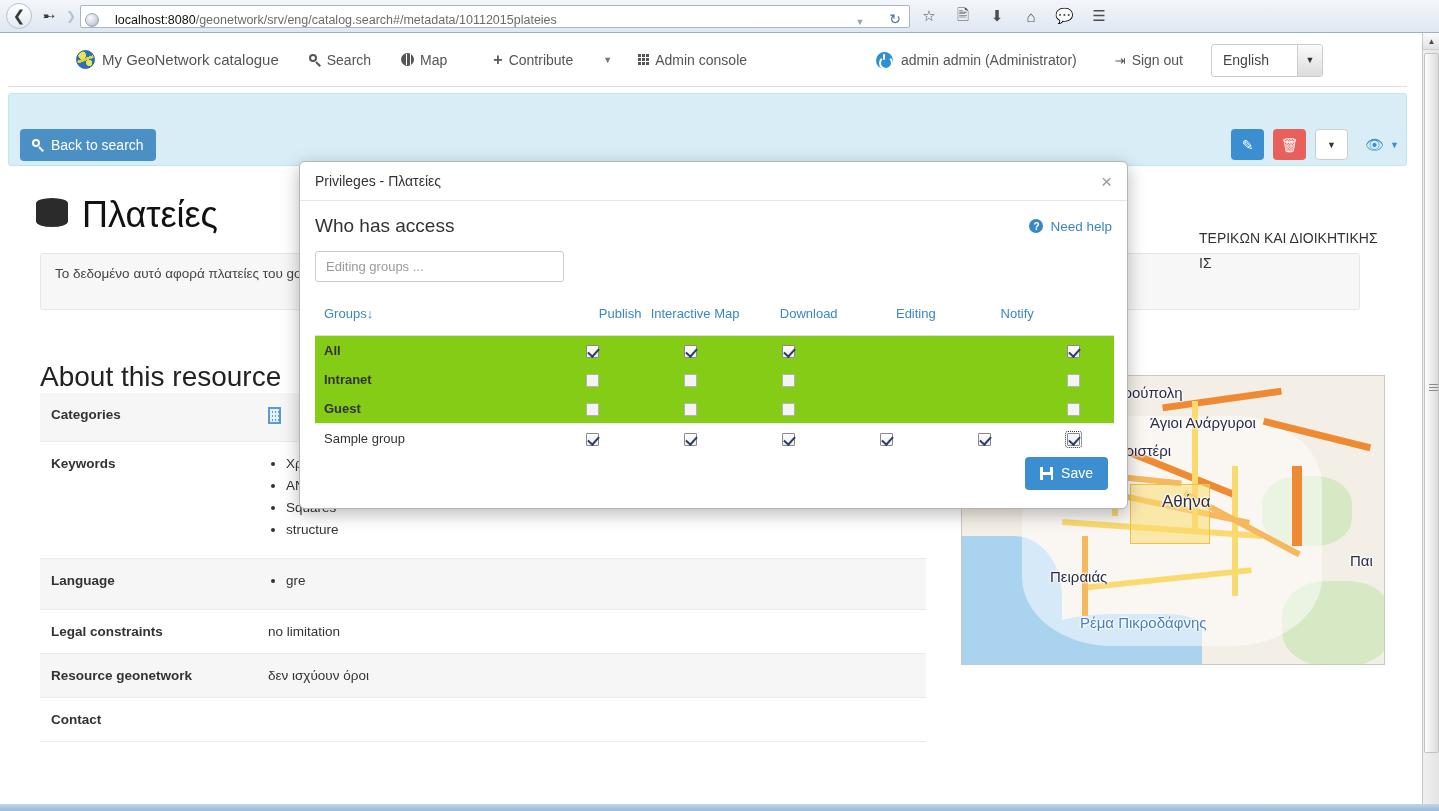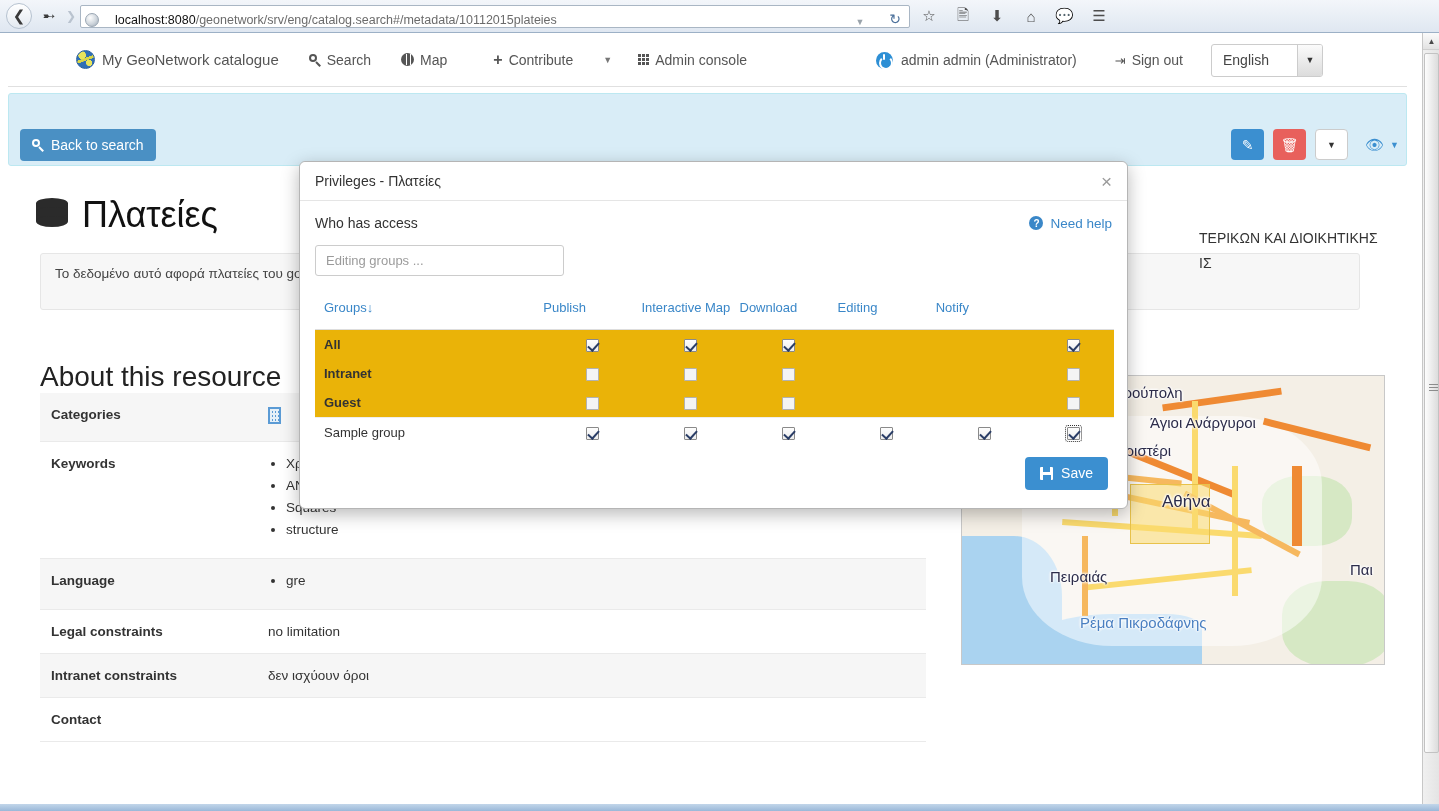--- a/index.html
+++ b/index.html
@@ -218,41 +218,41 @@
   }
   #modal-header{
     height:39px; border-bottom:1px solid #e5e5e5;
     display:flex;align-items:center;justify-content:space-between;
     padding:0 15px; background:#fff; border-radius:6px 6px 0 0;
   }
   #modal-title{ font-size:14px; color:#333; }
   #modal-close{ font-size:19px;color:#9b9b9b; line-height:1; }
   #modal-body{ padding:14px 15px 0 15px; }
   .mb-head{ display:flex;align-items:center;justify-content:space-between; }
-  #who-has-access{ font-size:14px;color:#333; }
+  #who-has-access{ font-size:19px;color:#333; }
   #need-help{ display:flex;align-items:center;gap:7px;font-size:13.5px;color:#3a87c8;}
   .ic-q{ width:14px;height:14px;border-radius:50%;background:#3a87c8;color:#fff;
      font-size:10px;font-weight:bold;display:flex;align-items:center;justify-content:center;}
   #filter-groups{
     margin-top:14px; width:249px;height:31px;border:1px solid #ccc;border-radius:3px;
     display:flex;align-items:center;padding-left:10px;font-size:13px;color:#9b9b9b;background:#fff;
   }
   #priv-table{ margin-top:20px; width:799px; border-collapse:collapse; font-size:13px;}
   #priv-table th{
     color:#3a87c8; font-weight:normal; font-size:13px; padding:4px 0 14px 0;
     border-bottom:1px solid #ddd; vertical-align:top;
   }
   #priv-table th.gcol{ text-align:left; padding-left:9px; width:228px;}
-  #priv-table th.cc{ text-align:left; width:98px;margin-top:44px; }
+  #priv-table th.cc{ text-align:right; width:98px;margin-top:44px; }
   #priv-table th.last{ width:80px; }
   #priv-table td{ padding:7px 0; font-size:13px; color:#333;}
   #priv-table td.gname{ padding-left:9px; }
   #priv-table td.cc{ text-align:center; }
   #priv-table tr.special td.gname{ font-weight:bold; }
-  #priv-table tr.special{ background:#eab308; }
+  #priv-table tr.special{ background:#84cc16; }
   #priv-table tr.normal{ background:#fff; border-top:1px solid #eee;}
   .cb{
     display:inline-block;width:13px;height:13px;border:1px solid #8a8a8a;
     background:linear-gradient(#fdfdfd,#eeeeee); border-radius:1px; position:relative;
     vertical-align:middle;
   }
   .cb.on:after{
     content:"";position:absolute;left:3px;top:0px;width:5px;height:9px;
     border:solid #2a3d66;border-width:0 2px 2px 0;transform:rotate(42deg);
   }
@@ -442,21 +442,21 @@
         <ul>
             <li>gre</li>
           </ul>
       </div>
     </div>
     <div class="ir">
       <div class="k">Legal constraints</div>
       <div class="v">no limitation</div>
     </div>
     <div class="ir">
-      <div class="k">Intranet constraints</div>
+      <div class="k">Resource geonetwork</div>
       <div class="v">δεν ισχύουν όροι</div>
     </div>
     <div class="ir">
       <div class="k">Contact</div>
       <div class="v"></div>
     </div>
   </div>
 
   <div id="map-thumb">
     <div class="mp-sea" style="left:-10px;top:0;width:60px;height:60px;"></div>
@@ -484,21 +484,21 @@
     <div class="mp-rd" style="left:120px;top:160px;width:6px;height:80px;"></div>
     <div class="mp-center" style="left:168px;top:108px;width:80px;height:60px;"></div>
 
     <div class="mp-shield" style="left:10px;top:78px;">E08</div>
     <div class="mp-label" style="left:138px;top:8px;">Πετρούπολη</div>
     <div class="mp-label" style="left:188px;top:38px;">Άγιοι Ανάργυροι</div>
     <div class="mp-label" style="left:146px;top:66px;">Περιστέρι</div>
     <div class="mp-label" style="left:200px;top:116px;font-size:17px;">Αθήνα</div>
     <div class="mp-label" style="left:88px;top:192px;">Πειραιάς</div>
     <div class="mp-label blue" style="left:118px;top:238px;">Ρέμα Πικροδάφνης</div>
-    <div class="mp-label" style="left:388px;top:185px;">Παι</div>
+    <div class="mp-label" style="left:388px;top:176px;">Παι</div>
   </div>
 
   <div id="modal">
     <div id="modal-header">
       <span id="modal-title">Privileges - Πλατείες</span>
       <span id="modal-close">×</span>
     </div>
     <div id="modal-body">
       <div class="mb-head">
         <span id="who-has-access">Who has access</span>

